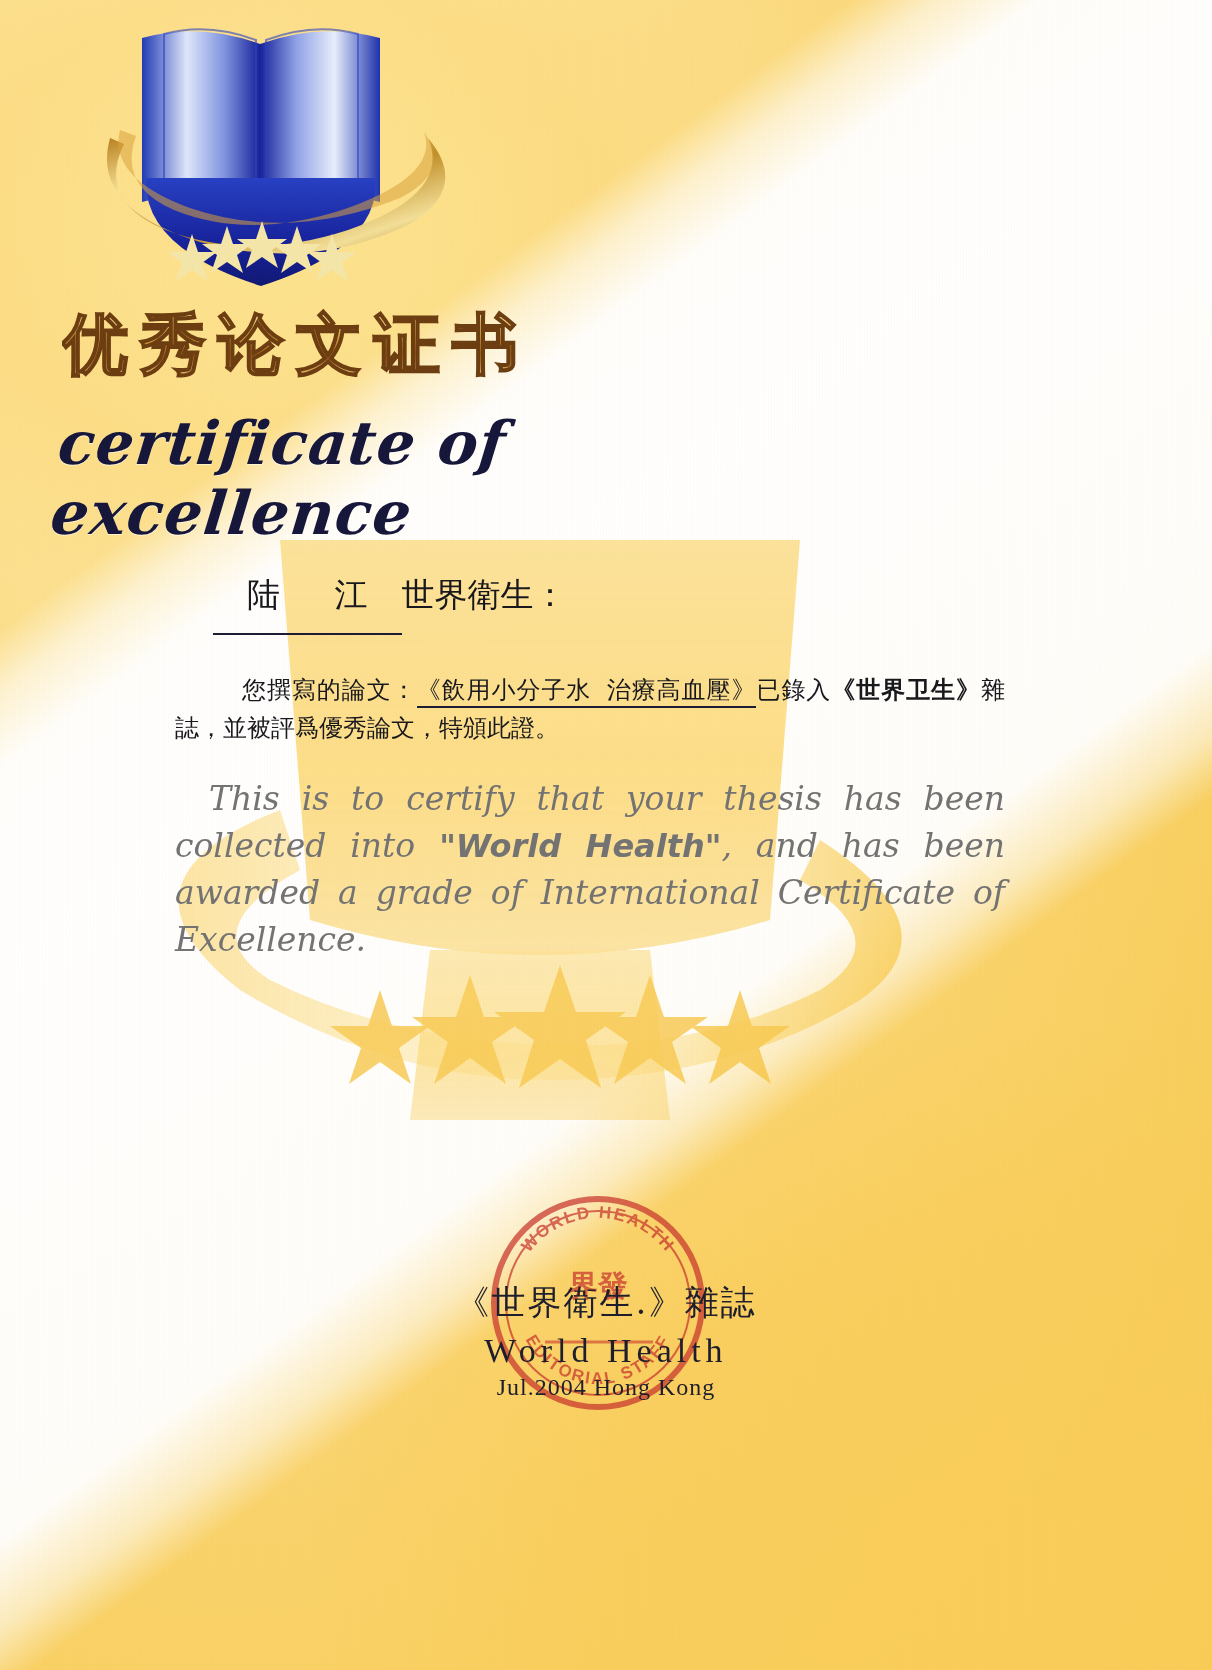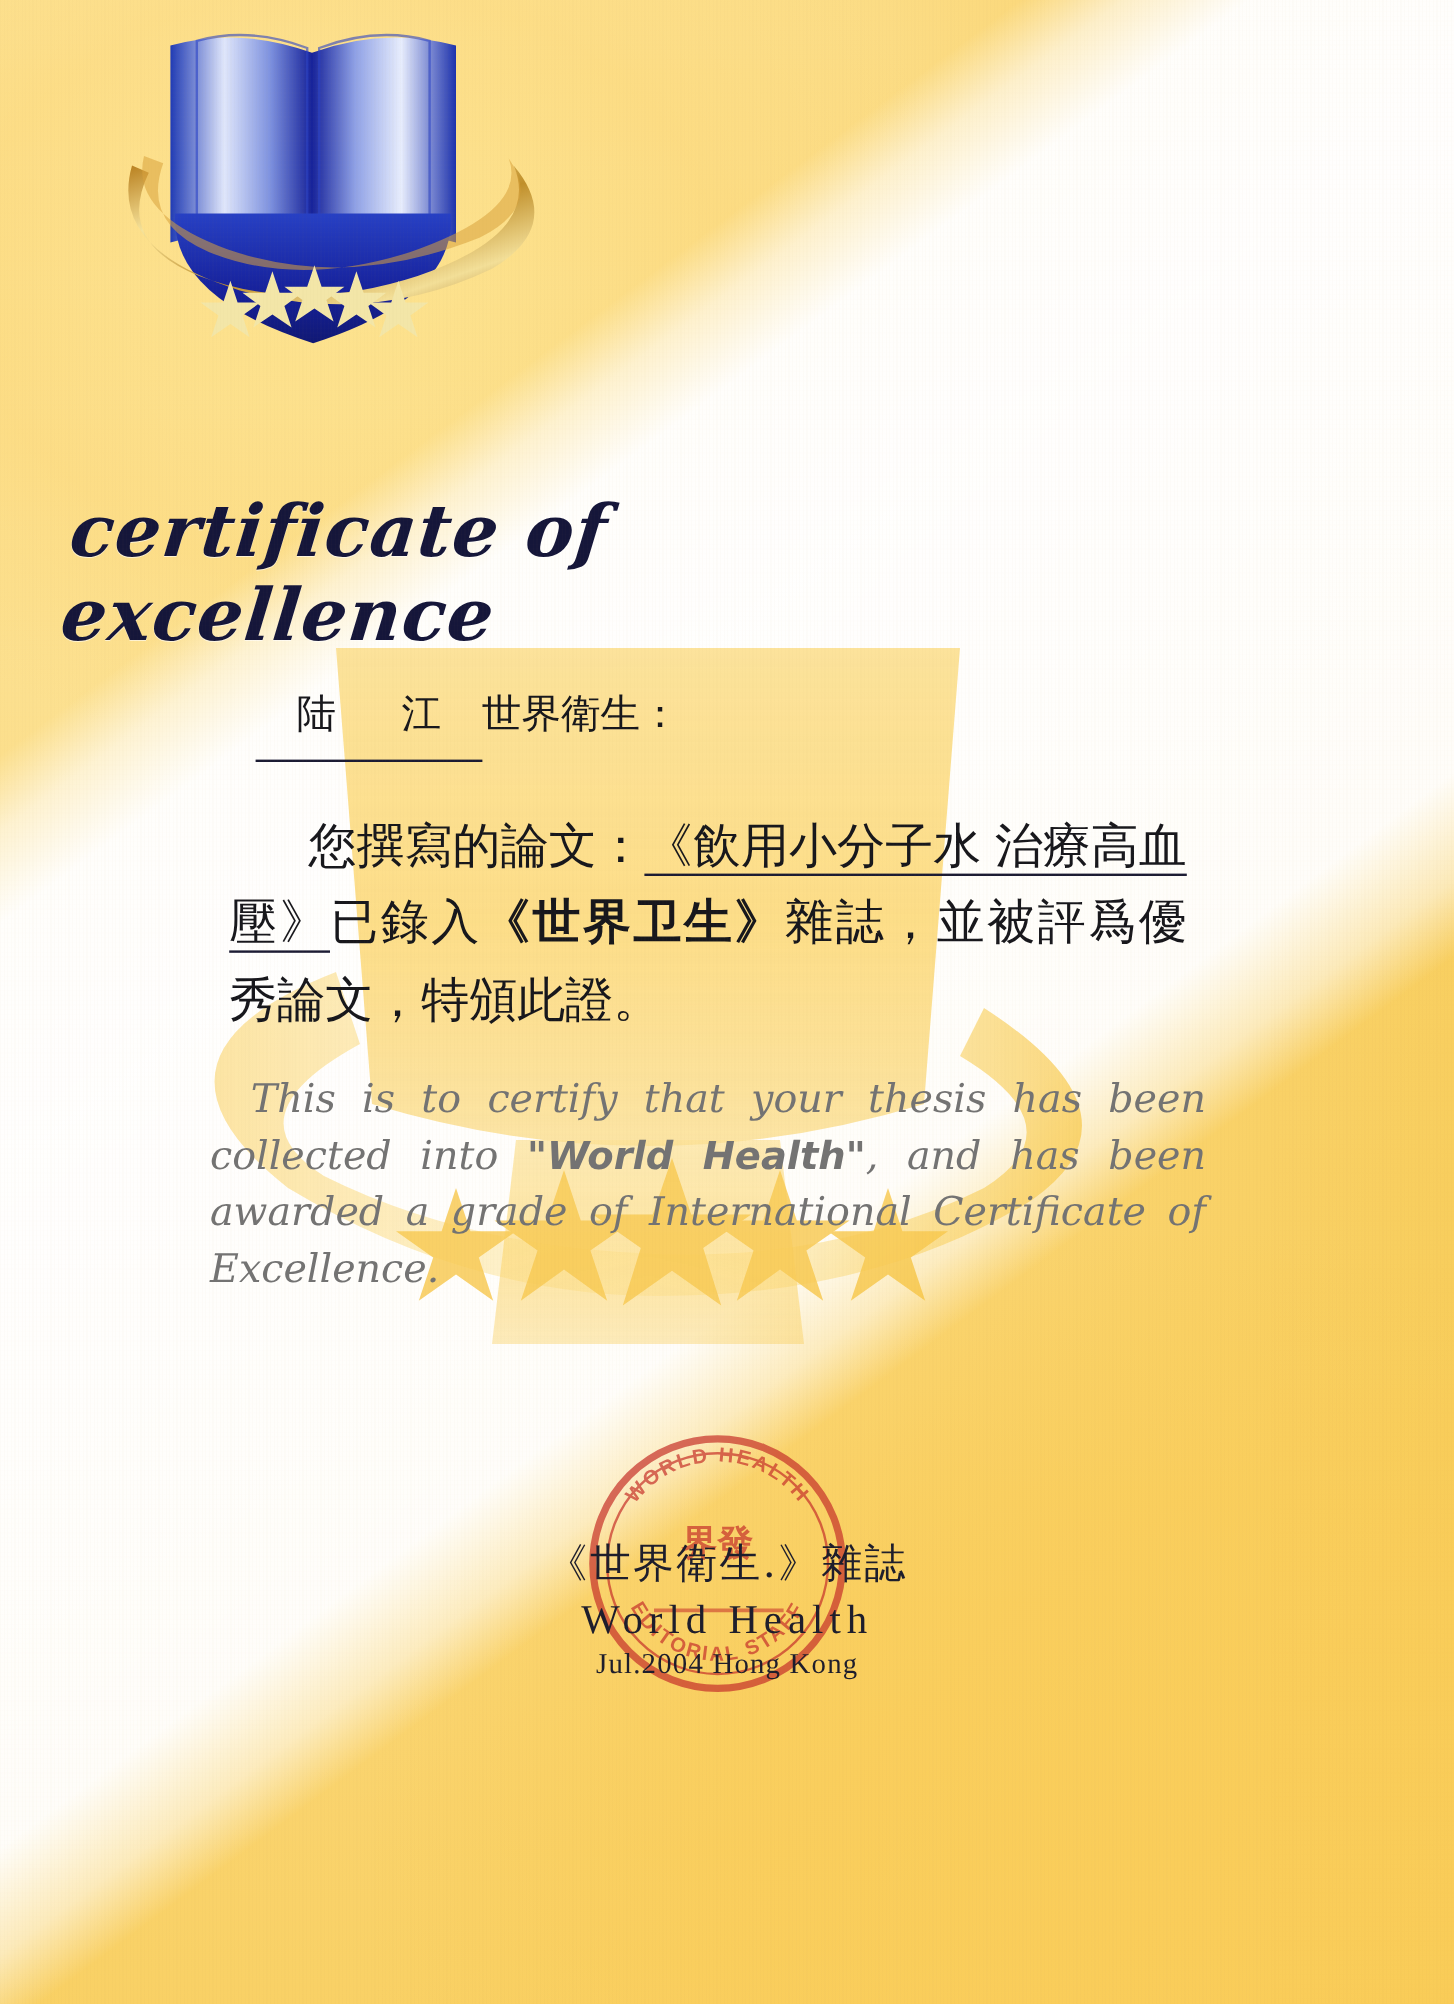--- a/index.html
+++ b/index.html
@@ -128,25 +128,25 @@
   .salutation .name {
     display: inline-block;
     min-width: 150px;
     text-align: center;
     border-bottom: 2px solid #1b1b33;
     padding: 0 12px 18px 12px;
     letter-spacing: 22px;
     text-indent: 22px;
   }
   .para-cn {
-    font-size: 40px;
+    font-size: 24px;
     line-height: 1.62;
-    margin: 16px;
+    margin: 0;
     text-align: justify;
-    font-family: Liberation Sans, sans-serif;
+    font-family: Liberation Mono, monospace;
   }
   .para-cn .indent { display: inline-block; width: 66px; }
   .underlined {
     border-bottom: 2px solid #1b1b33;
     padding-bottom: 1px;
   }
   .bold-cn { font-weight: 700; }
 
   .para-en {
     margin: 26px 0 0 0;
@@ -293,20 +293,33 @@
       <g fill="#f3e6a8">
         <polygon points="112,216 118,234 137,234 122,245 128,263 112,252 96,263 102,245 87,234 106,234"></polygon>
         <polygon points="147,208 153,226 172,226 157,237 163,255 147,244 131,255 137,237 122,226 141,226"></polygon>
         <polygon points="182,203 188,221 207,221 192,232 198,250 182,239 166,250 172,232 157,221 176,221"></polygon>
         <polygon points="217,208 223,226 242,226 227,237 233,255 217,244 201,255 207,237 192,226 211,226"></polygon>
         <polygon points="252,216 258,234 277,234 262,245 268,263 252,252 236,263 242,245 227,234 246,234"></polygon>
       </g>
     </svg>
   </div>
 
+  <div class="title-cn">
+    <svg viewBox="0 0 520 80" width="520" height="80" xmlns="http://www.w3.org/2000/svg">
+      <defs>
+        <linearGradient id="goldtxt" x1="0" y1="0" x2="0" y2="1">
+          <stop offset="0%" stop-color="#f6e9b0"></stop>
+          <stop offset="35%" stop-color="#e0b04a"></stop>
+          <stop offset="62%" stop-color="#a7651b"></stop>
+          <stop offset="100%" stop-color="#f1d88d"></stop>
+        </linearGradient>
+      </defs>
+      <text id="title-cn-text" x="0" y="62" font-family="'DejaVu Sans', sans-serif" font-size="66" font-weight="700" fill="url(#goldtxt)" stroke="#6b3d10" stroke-width="2" letter-spacing="12">优秀论文证书</text>
+    </svg>
+  </div>
 
   <div class="title-en">certificate of excellence</div>
 
   <div class="body-block">
 
     <p class="salutation">
       <span class="name">陆 江</span><span>世界衛生：</span>
     </p>
 
     <p class="para-cn">

